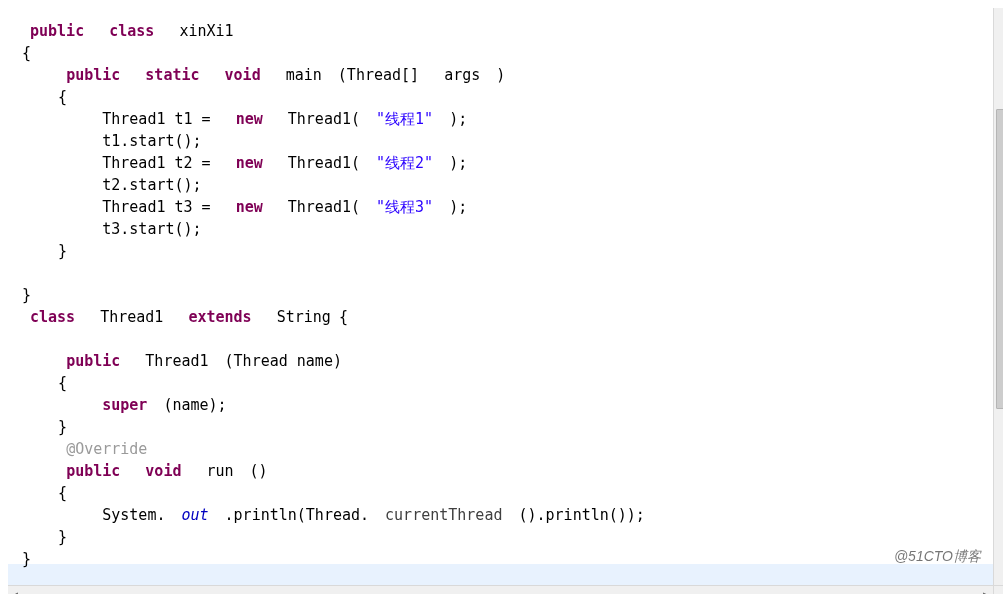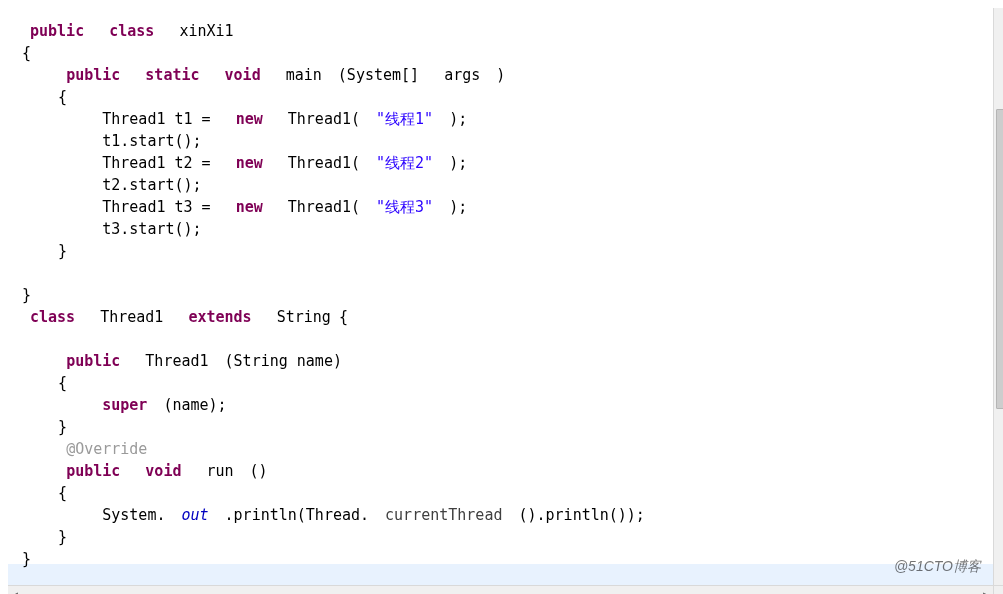--- a/index.html
+++ b/index.html
@@ -80,49 +80,49 @@
   .corner {
     position: absolute; right: 0; bottom: 0;
     width: 18px; height: 16px;
     background: #f0f0f0;
     border-left: 1px solid #d9d9d9;
     border-top: 1px solid #d9d9d9;
   }
   .watermark {
     position: absolute;
     right: 22px;
-    bottom: 18px;
+    bottom: 28px;
     font-family: Arial, sans-serif;
     font-size: 14px;
     color: rgba(0,0,0,0.55);
     font-style: italic;
   }
 </style>
 </head>
 <body>
 
 <div class="highlight-line"></div>
 
 <div class="editor-wrap">
 <pre class="code"><span class="kw">public</span> <span class="kw">class</span> <span>xinXi1</span>
 {
-    <span class="kw">public</span> <span class="kw">static</span> <span class="kw">void</span> <span>main</span><span>(System[] </span><span>args</span><span>)</span>
+    <span class="kw">public</span> <span class="kw">static</span> <span class="kw">void</span> <span>main</span><span>(Thread[] </span><span>args</span><span>)</span>
     {
         <span>Thread1 t1 = </span><span class="kw">new</span><span> Thread1(</span><span class="str">"线程1"</span><span>);</span>
         <span>t1.start();</span>
         <span>Thread1 t2 = </span><span class="kw">new</span><span> Thread1(</span><span class="str">"线程2"</span><span>);</span>
         <span>t2.start();</span>
         <span>Thread1 t3 = </span><span class="kw">new</span><span> Thread1(</span><span class="str">"线程3"</span><span>);</span>
         <span>t3.start();</span>
     }
 
 }
 <span class="kw">class</span> <span>Thread1</span> <span class="kw">extends</span> <span>String</span>{
 
-    <span class="kw">public</span> <span>Thread1</span><span>(String name)</span>
+    <span class="kw">public</span> <span>Thread1</span><span>(Thread name)</span>
     {
         <span class="kw">super</span><span>(name);</span>
     }
     <span class="ann">@Override</span>
     <span class="kw">public</span> <span class="kw">void</span> <span>run</span><span>()</span>
     {
         <span>System.</span><span class="sfld">out</span><span>.println(Thread.</span><span class="smth">currentThread</span><span>().println());</span>
     }
 }</pre>
 </div>

